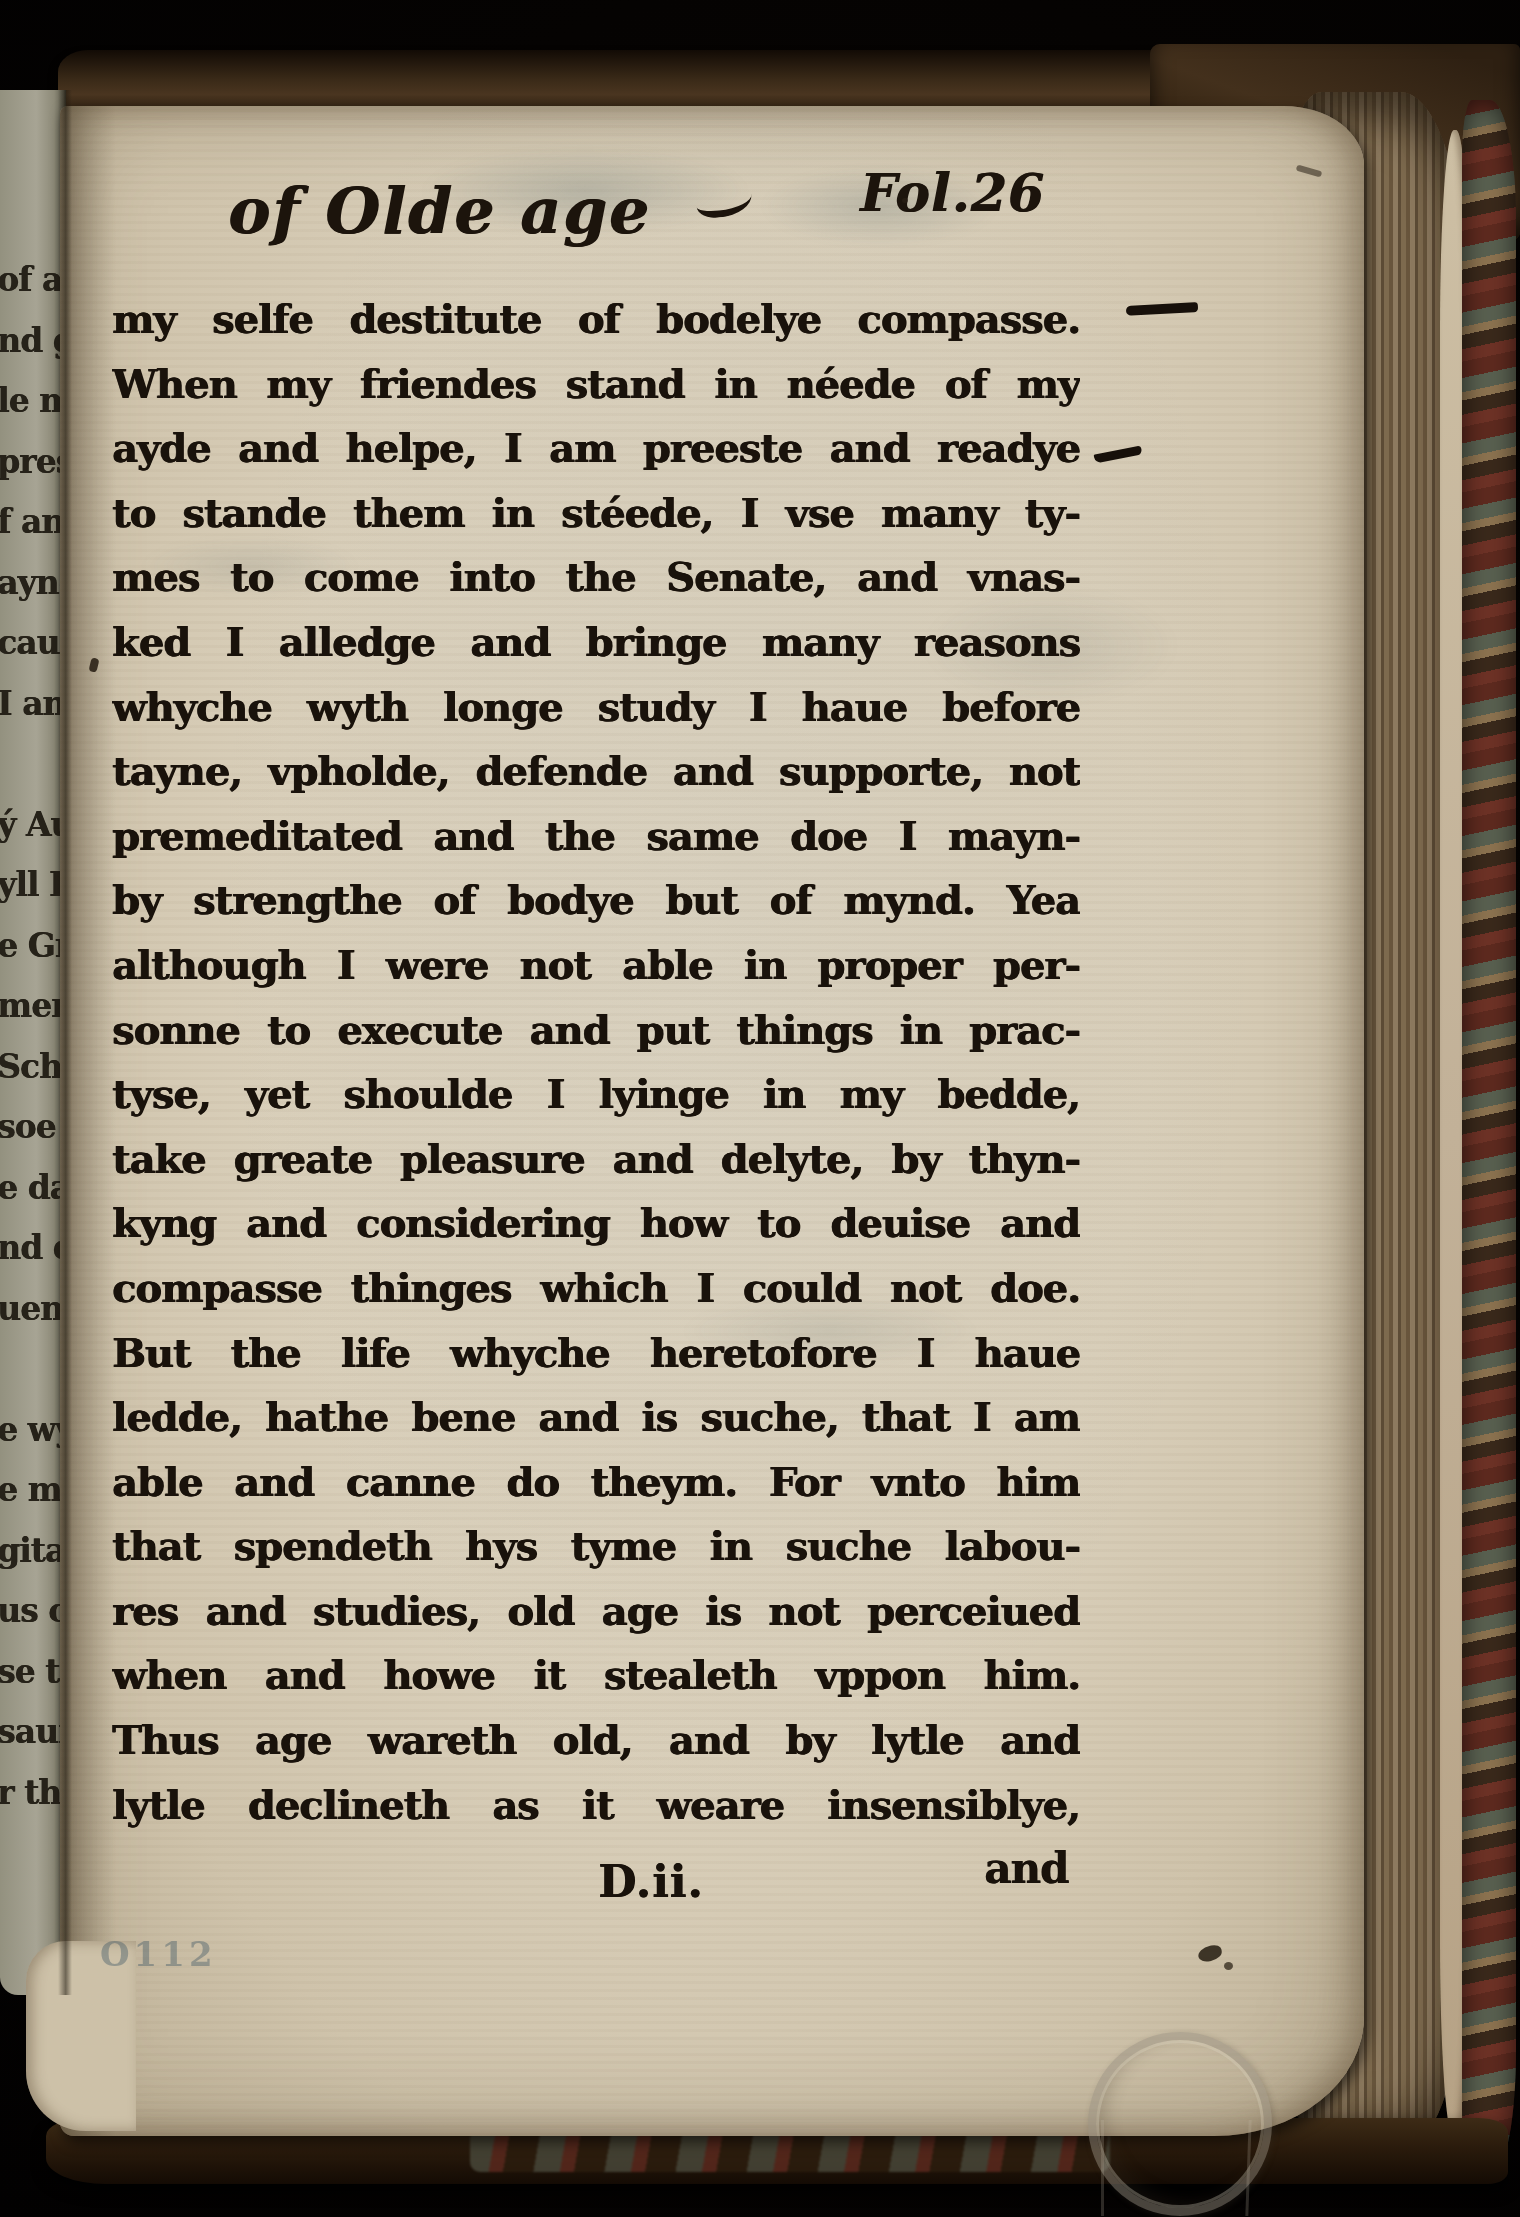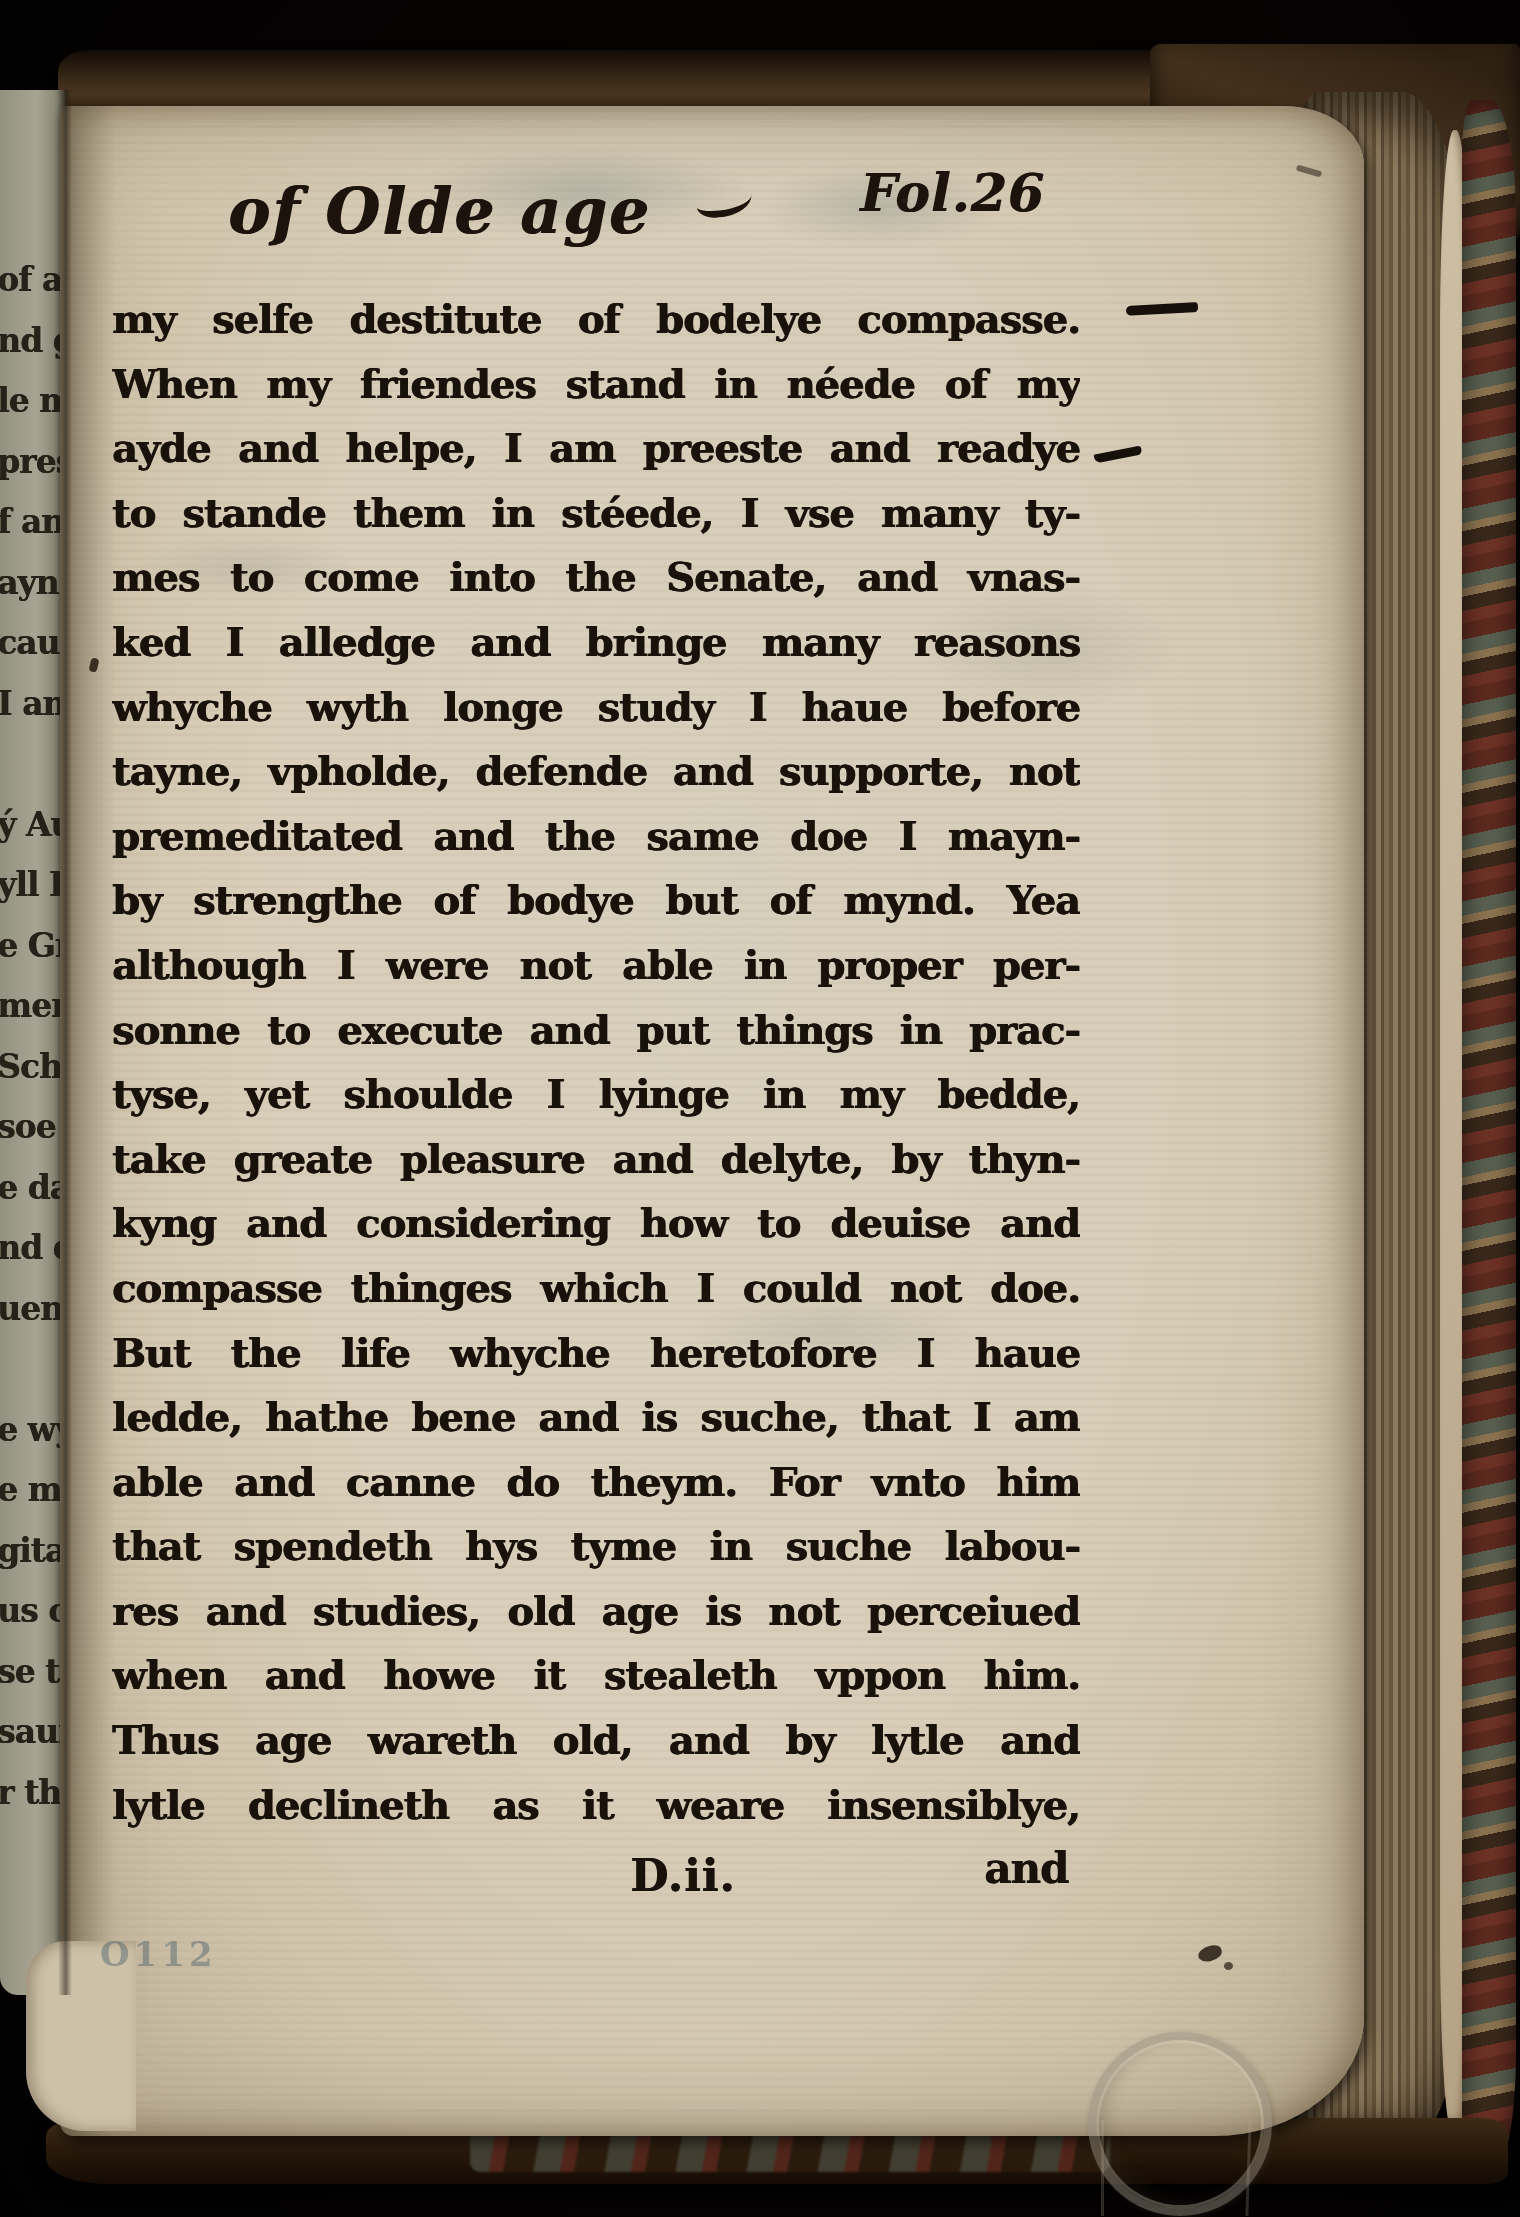--- a/index.html
+++ b/index.html
@@ -64,21 +64,21 @@
   .hdr-folio{position:absolute;left:800px;top:56px;
     font-style:italic;font-weight:700;font-size:52px;color:#1c140c;letter-spacing:1px;
     text-shadow:.8px 0 0 #1c140c;}
   
   .body-text{position:absolute;left:52px;top:182px;width:968px;}
   .line{height:64.6px;font-weight:700;font-size:40px;line-height:62px;color:#19120b;
     letter-spacing:-1px;word-spacing:3px;text-align:justify;text-align-last:justify;
     text-shadow:.7px 0 0 #19120b, -0.3px 0 0 rgba(25,18,11,.8);overflow:hidden;}
   .sig-row{position:absolute;left:52px;top:1738px;width:968px;height:72px;
     font-weight:700;color:#19120b;text-shadow:.7px 0 0 #19120b;}
-  .signature{position:absolute;left:486px;top:6px;font-size:44px;letter-spacing:1px;margin-left:32px;}
+  .signature{position:absolute;left:486px;top:12px;font-size:44px;letter-spacing:1px;}
   .catchword{position:absolute;left:872px;top:0;font-size:42px;letter-spacing:-1px;}
   
   .dash1{position:absolute;left:1066px;top:198px;width:72px;height:10px;background:#17100a;
     border-radius:6px 4px 5px 6px;transform:rotate(-3deg);}
   .dash2{position:absolute;left:1034px;top:344px;width:48px;height:9px;background:#17100a;
     border-radius:2px 6px 8px 10px;transform:rotate(-11deg);}
   .margin-tick{position:absolute;left:30px;top:552px;width:8px;height:14px;background:#241b10;
     border-radius:4px;transform:rotate(14deg);opacity:.85;}
   .blot{position:absolute;left:1138px;top:1840px;width:24px;height:15px;background:#251c10;
     border-radius:60% 40% 55% 45%;opacity:.85;transform:rotate(-12deg);}

